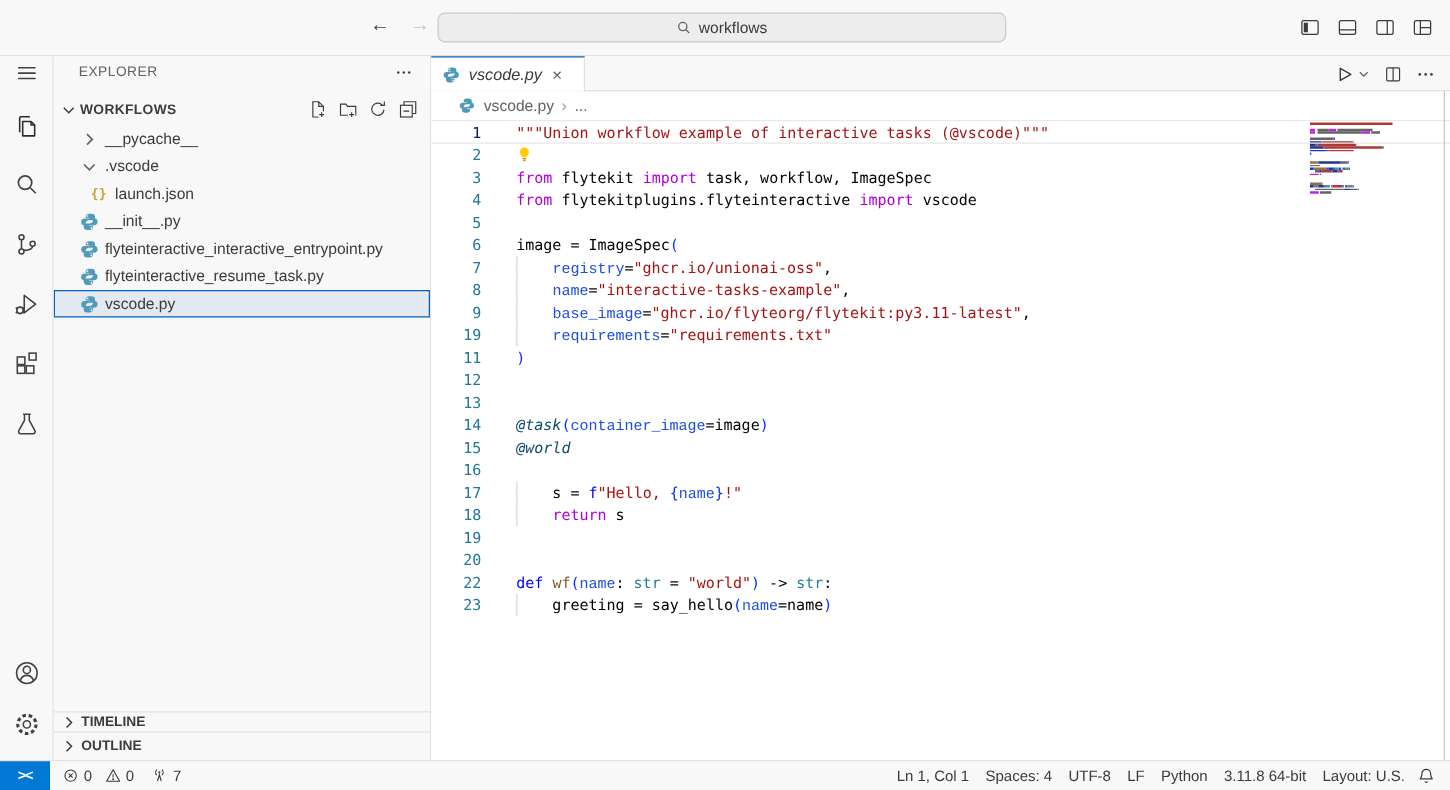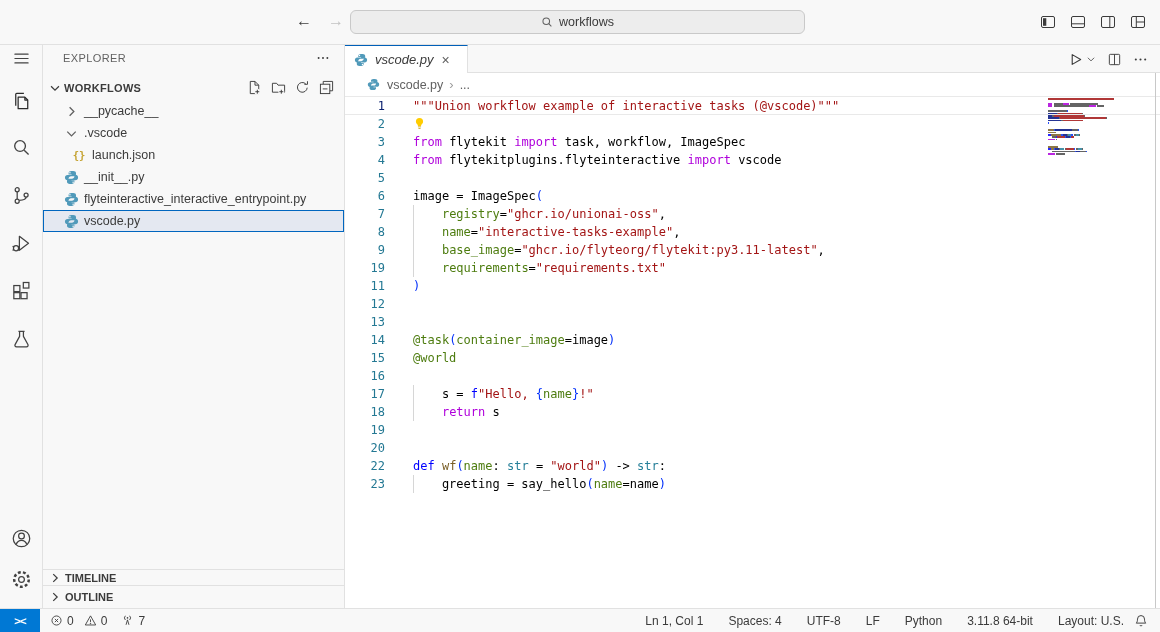--- a/index.html
+++ b/index.html
@@ -75,43 +75,43 @@
           font-family:"DejaVu Sans Mono","Liberation Mono",monospace; font-size:12px; }
   .ln { width:40px; text-align:right; color:#237893; flex-shrink:0; }
   .line.active .ln { color:#0B216F; }
   .line.active::after { content:""; position:absolute; left:0; right:0; top:-1px; bottom:0;
                         border-top:1px solid #E9E9E9; border-bottom:1px solid #E9E9E9; pointer-events:none; }
   .codetxt { margin-left:28px; white-space:pre; position:relative; color:#000; }
   .line.guide .codetxt::before { content:""; position:absolute; left:0; top:0; bottom:0;
                                  width:1px; background:#D6D6D6; }
   .tk-kw   { color:#AF00DB; }
   .tk-kwb  { color:#0000FF; }
-  .tk-dec  { color:#4d7c0f; }
+  .tk-dec  { color:#0c4a6e;font-style:italic; }
   .tk-fn   { color:#795E26; }
   .tk-str  { color:#A31515; }
-  .tk-param{ color:#4d7c0f; }
+  .tk-param{ color:#1d4ed8;font-family:Liberation Mono, monospace; }
   .tk-type { color:#267F99; }
   .tk-br   { color:#0431FA; }
   .tk-pl   { color:#000000; }
   .bulb { display:inline-block; vertical-align:-2px; }
 
   .minimap { position:absolute; top:2px; left:703px; width:80px; opacity:.85; }
   .mm-line { height:2.38px; display:flex; align-items:center; }
   .mm-line span { height:1.8px; flex-shrink:0; display:block; }
 
   
   .statusbar { position:absolute; left:0; top:608px; width:1160px; height:24px;
                background:#F8F8F8; border-top:1px solid #E1E1E1; display:flex;
                align-items:center; font-size:12px; color:#3B3B3B; }
   .remote { width:40px; height:100%; background:#0078D4; color:#fff; display:flex;
             align-items:center; justify-content:center; font-size:11.5px; font-weight:bold;
             letter-spacing:-1px; cursor:pointer; flex-shrink:0; }
   .sb-left { display:flex; align-items:center; gap:14px; margin-left:10px; }
   .sb-group { display:inline-flex; align-items:center; gap:4px; cursor:pointer; }
-  .sb-right { margin-left:auto; display:flex; align-items:flex-start; gap:25px; padding-right:10px; }
+  .sb-right { margin-left:auto; display:flex; align-items:flex-start; gap:13px; padding-right:10px; }
   .sb-item { cursor:pointer; white-space:nowrap; }
   .bell { cursor:pointer; display:flex; }
 </style>
 </head>
 <body>
 
 <div class="titlebar">
   <div class="nav-arrows">
     <span class="arrow-back">←</span>
     <span class="arrow-fwd">→</span>
@@ -304,20 +304,31 @@
           <span class="tree-ico">
             <svg width="15" height="15" viewBox="0 0 16 16">
               <path fill="#519ABA" d="M7.9 1.1c-1.9 0-3 .9-3 2.3v1.3h3.2v.5H3.7C2.2 5.2 1 6.3 1 8.1S2.2 11 3.7 11h1.2V9.3c0-1.4 1.2-2.6 2.7-2.6h2.9c1.3 0 2.3-1 2.3-2.3V3.4c0-1.4-1.1-2.3-3-2.3z"></path>
               <path fill="#519ABA" d="M8.1 14.9c1.9 0 3-.9 3-2.3v-1.3H7.9v-.5h4.4c1.5 0 2.7-1.1 2.7-2.9S13.8 5 12.3 5h-1.2v1.7c0 1.4-1.2 2.6-2.7 2.6H5.5c-1.3 0-2.3 1-2.3 2.3v1c0 1.4 1.1 2.3 3 2.3z"></path>
               <circle cx="6.3" cy="2.9" r=".8" fill="#F8F8F8"></circle>
               <circle cx="9.7" cy="13.1" r=".8" fill="#F8F8F8"></circle>
             </svg>
           </span>
           <span>flyteinteractive_interactive_entrypoint.py</span>
         </div>
+        <div class="tree-row" style="padding-left: 20px;">
+          <span class="tree-ico">
+            <svg width="15" height="15" viewBox="0 0 16 16">
+              <path fill="#519ABA" d="M7.9 1.1c-1.9 0-3 .9-3 2.3v1.3h3.2v.5H3.7C2.2 5.2 1 6.3 1 8.1S2.2 11 3.7 11h1.2V9.3c0-1.4 1.2-2.6 2.7-2.6h2.9c1.3 0 2.3-1 2.3-2.3V3.4c0-1.4-1.1-2.3-3-2.3z"></path>
+              <path fill="#519ABA" d="M8.1 14.9c1.9 0 3-.9 3-2.3v-1.3H7.9v-.5h4.4c1.5 0 2.7-1.1 2.7-2.9S13.8 5 12.3 5h-1.2v1.7c0 1.4-1.2 2.6-2.7 2.6H5.5c-1.3 0-2.3 1-2.3 2.3v1c0 1.4 1.1 2.3 3 2.3z"></path>
+              <circle cx="6.3" cy="2.9" r=".8" fill="#F8F8F8"></circle>
+              <circle cx="9.7" cy="13.1" r=".8" fill="#F8F8F8"></circle>
+            </svg>
+          </span>
+          <span>flyteinteractive_resume_task.py</span>
+        </div>
         <div class="tree-row selected" style="padding-left: 20px;">
           <span class="tree-ico">
             <svg width="15" height="15" viewBox="0 0 16 16">
               <path fill="#519ABA" d="M7.9 1.1c-1.9 0-3 .9-3 2.3v1.3h3.2v.5H3.7C2.2 5.2 1 6.3 1 8.1S2.2 11 3.7 11h1.2V9.3c0-1.4 1.2-2.6 2.7-2.6h2.9c1.3 0 2.3-1 2.3-2.3V3.4c0-1.4-1.1-2.3-3-2.3z"></path>
               <path fill="#519ABA" d="M8.1 14.9c1.9 0 3-.9 3-2.3v-1.3H7.9v-.5h4.4c1.5 0 2.7-1.1 2.7-2.9S13.8 5 12.3 5h-1.2v1.7c0 1.4-1.2 2.6-2.7 2.6H5.5c-1.3 0-2.3 1-2.3 2.3v1c0 1.4 1.1 2.3 3 2.3z"></path>
               <circle cx="6.3" cy="2.9" r=".8" fill="#F8F8F8"></circle>
               <circle cx="9.7" cy="13.1" r=".8" fill="#F8F8F8"></circle>
             </svg>
           </span>
           <span>vscode.py</span>

